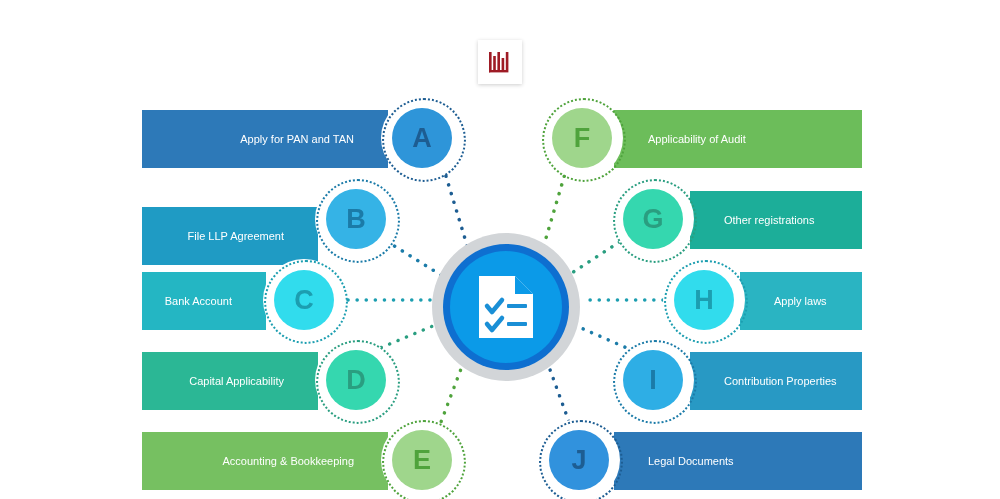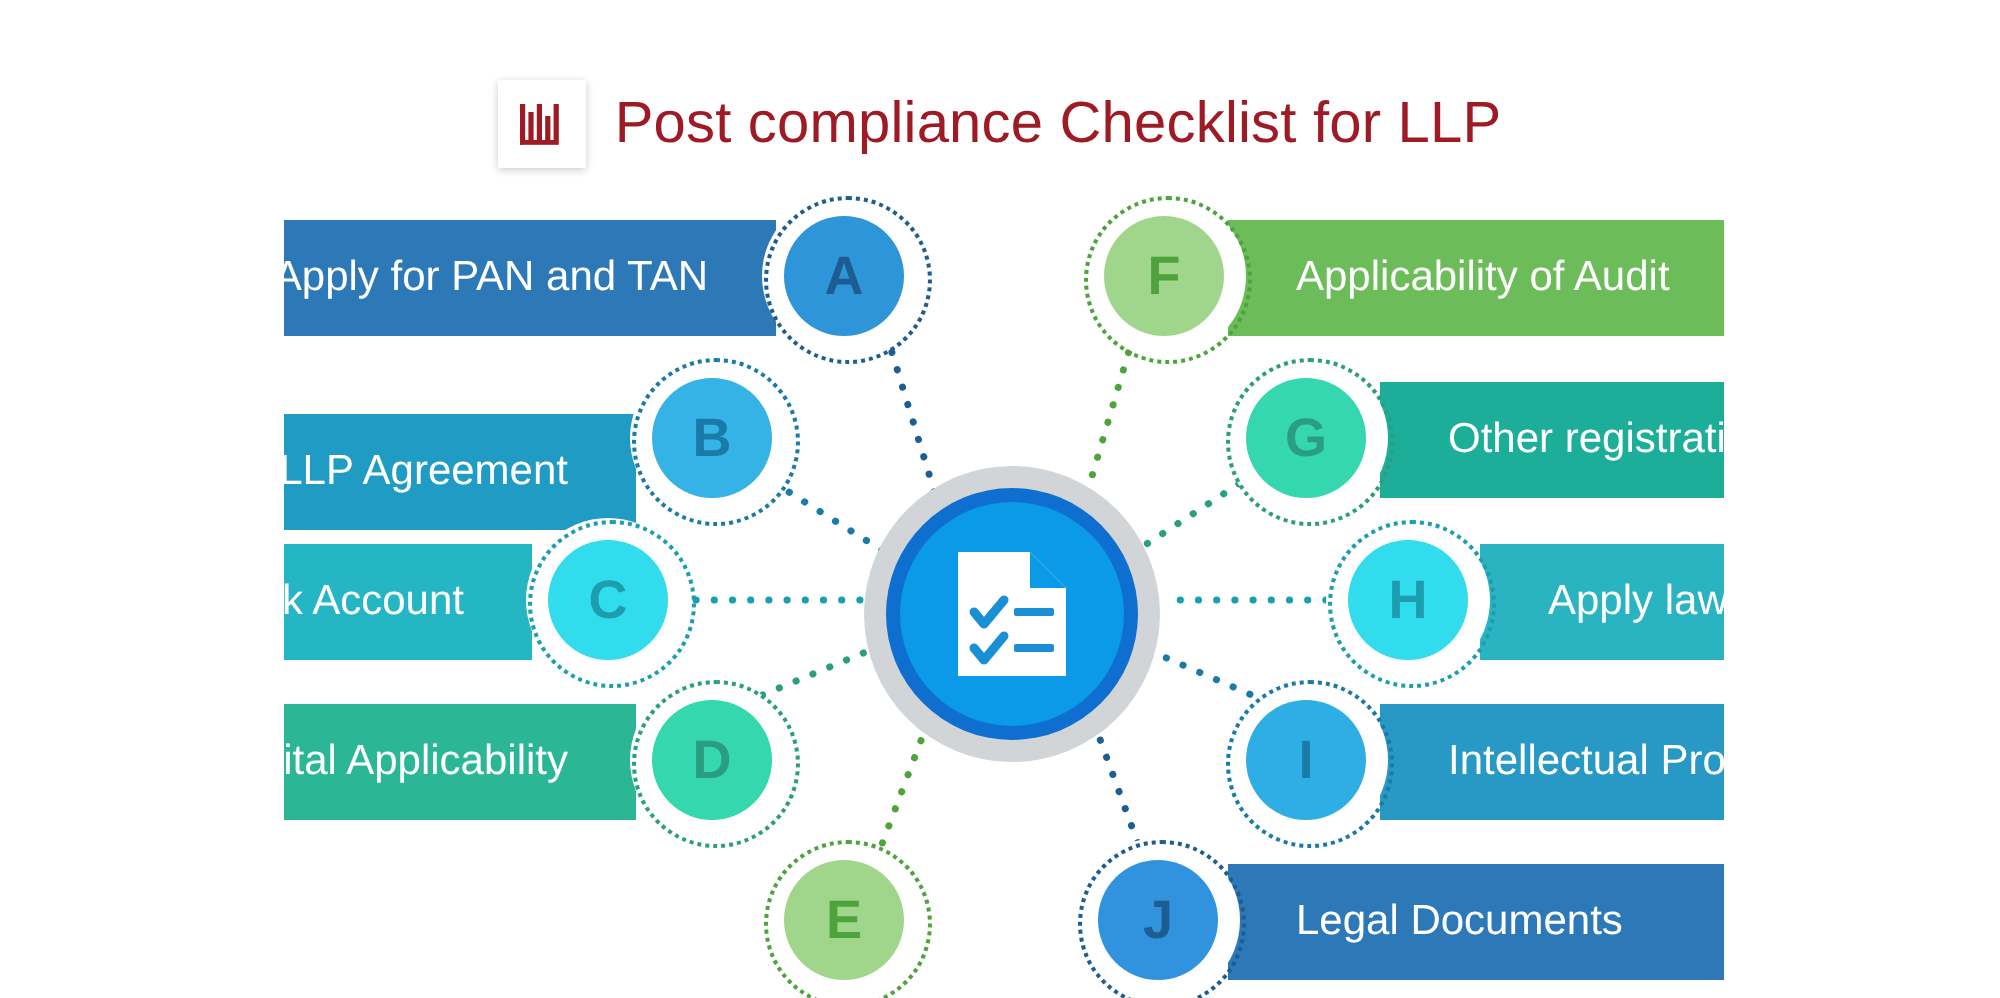--- a/index.html
+++ b/index.html
@@ -58,21 +58,21 @@
   .bar-left {
     justify-content: flex-end;
     padding-right: 34px;
   }
   .bar-right {
     justify-content: flex-start;
     padding-left: 34px;
   }
   .bar-label {
     color: #ffffff;
-    font-size: 21px;
+    font-size: 11px;
     white-space: nowrap;
   }
 
   
   .node {
     position: absolute;
     width: 82px;
     height: 82px;
     border-radius: 50%;
     display: flex;
@@ -159,21 +159,20 @@
       <svg width="30" height="30" viewBox="0 0 30 30">
         <rect x="4" y="5" width="2.6" height="18" fill="#9e1b25"></rect>
         <rect x="8.2" y="9" width="2.6" height="14" fill="#9e1b25"></rect>
         <rect x="12.4" y="5" width="2.6" height="18" fill="#9e1b25"></rect>
         <rect x="16.6" y="11" width="2.6" height="12" fill="#9e1b25"></rect>
         <rect x="20.8" y="5" width="2.6" height="18" fill="#9e1b25"></rect>
         <rect x="4" y="23" width="19.4" height="2.4" fill="#9e1b25"></rect>
         <rect x="4" y="5" width="1.2" height="20.4" fill="#9e1b25"></rect>
       </svg>
     </div>
-    <div id="title-text" style="color: rgb(158, 27, 37);">Post compliance Checklist for LLP</div>
   </div>
 
   <svg id="connectors">
     <g fill="none" stroke-linecap="round" stroke-width="3.5">
       <path d="M 438 150 L 470 255" stroke="#1d5d92" stroke-dasharray="0.1 9"></path>
       <path d="M 356 222 L 452 282" stroke="#1b7ba8" stroke-dasharray="0.1 9"></path>
       <path d="M 348 300 L 430 300" stroke="#1c9eb0" stroke-dasharray="0.1 9"></path>
       <path d="M 356 358 L 452 318" stroke="#2a9e80" stroke-dasharray="0.1 9"></path>
       <path d="M 438 430 L 470 345" stroke="#4fa33c" stroke-dasharray="0.1 9"></path>
       <path d="M 572 150 L 541 255" stroke="#4fa33c" stroke-dasharray="0.1 9"></path>
@@ -189,32 +188,35 @@
   </div>
   <div class="bar bar-left" style="left: 142px; width: 176px; top: 191px; background: rgb(31, 155, 196); margin-top: 16px;">
     <span class="bar-label">File LLP Agreement</span>
   </div>
   <div class="bar bar-left" style="left: 142px; width: 124px; top: 272px; background: rgb(36, 182, 195);">
     <span class="bar-label">Bank Account</span>
   </div>
   <div class="bar bar-left" style="left: 142px; width: 176px; top: 352px; background: rgb(43, 183, 149);">
     <span class="bar-label">Capital Applicability</span>
   </div>
+  <div class="bar bar-left" style="left: 142px; width: 246px; top: 432px; background: rgb(118, 192, 97);">
+    <span class="bar-label">Accounting &amp; Bookkeeping</span>
+  </div>
 
   <div class="bar bar-right" style="left: 690px; width: 172px; top: 191px; background: rgb(28, 174, 153);">
     <span class="bar-label">Other registrations</span>
   </div>
   <div class="bar bar-right" style="left: 614px; width: 248px; top: 110px; background: rgb(108, 189, 90);">
     <span class="bar-label">Applicability of Audit</span>
   </div>
   <div class="bar bar-right" style="left: 740px; width: 122px; top: 272px; background: rgb(42, 180, 194);">
     <span class="bar-label">Apply laws</span>
   </div>
   <div class="bar bar-right" style="left: 690px; width: 172px; top: 352px; background: rgb(40, 153, 196);">
-    <span class="bar-label">Intellectual Properties</span>
+    <span class="bar-label">Contribution Properties</span>
   </div>
   <div class="bar bar-right" style="left: 614px; width: 248px; top: 432px; background: rgb(45, 121, 184);">
     <span class="bar-label">Legal Documents</span>
   </div>
 
   <div class="node" style="left: 381px; top: 97px; color: rgb(29, 93, 146);">
     <div class="node-halo"></div>
     <div class="node-dots"></div>
     <div class="node-disc" style="background: rgb(46, 149, 217);"></div>
     <span class="node-letter" style="color: rgb(29, 93, 146);">A</span>

